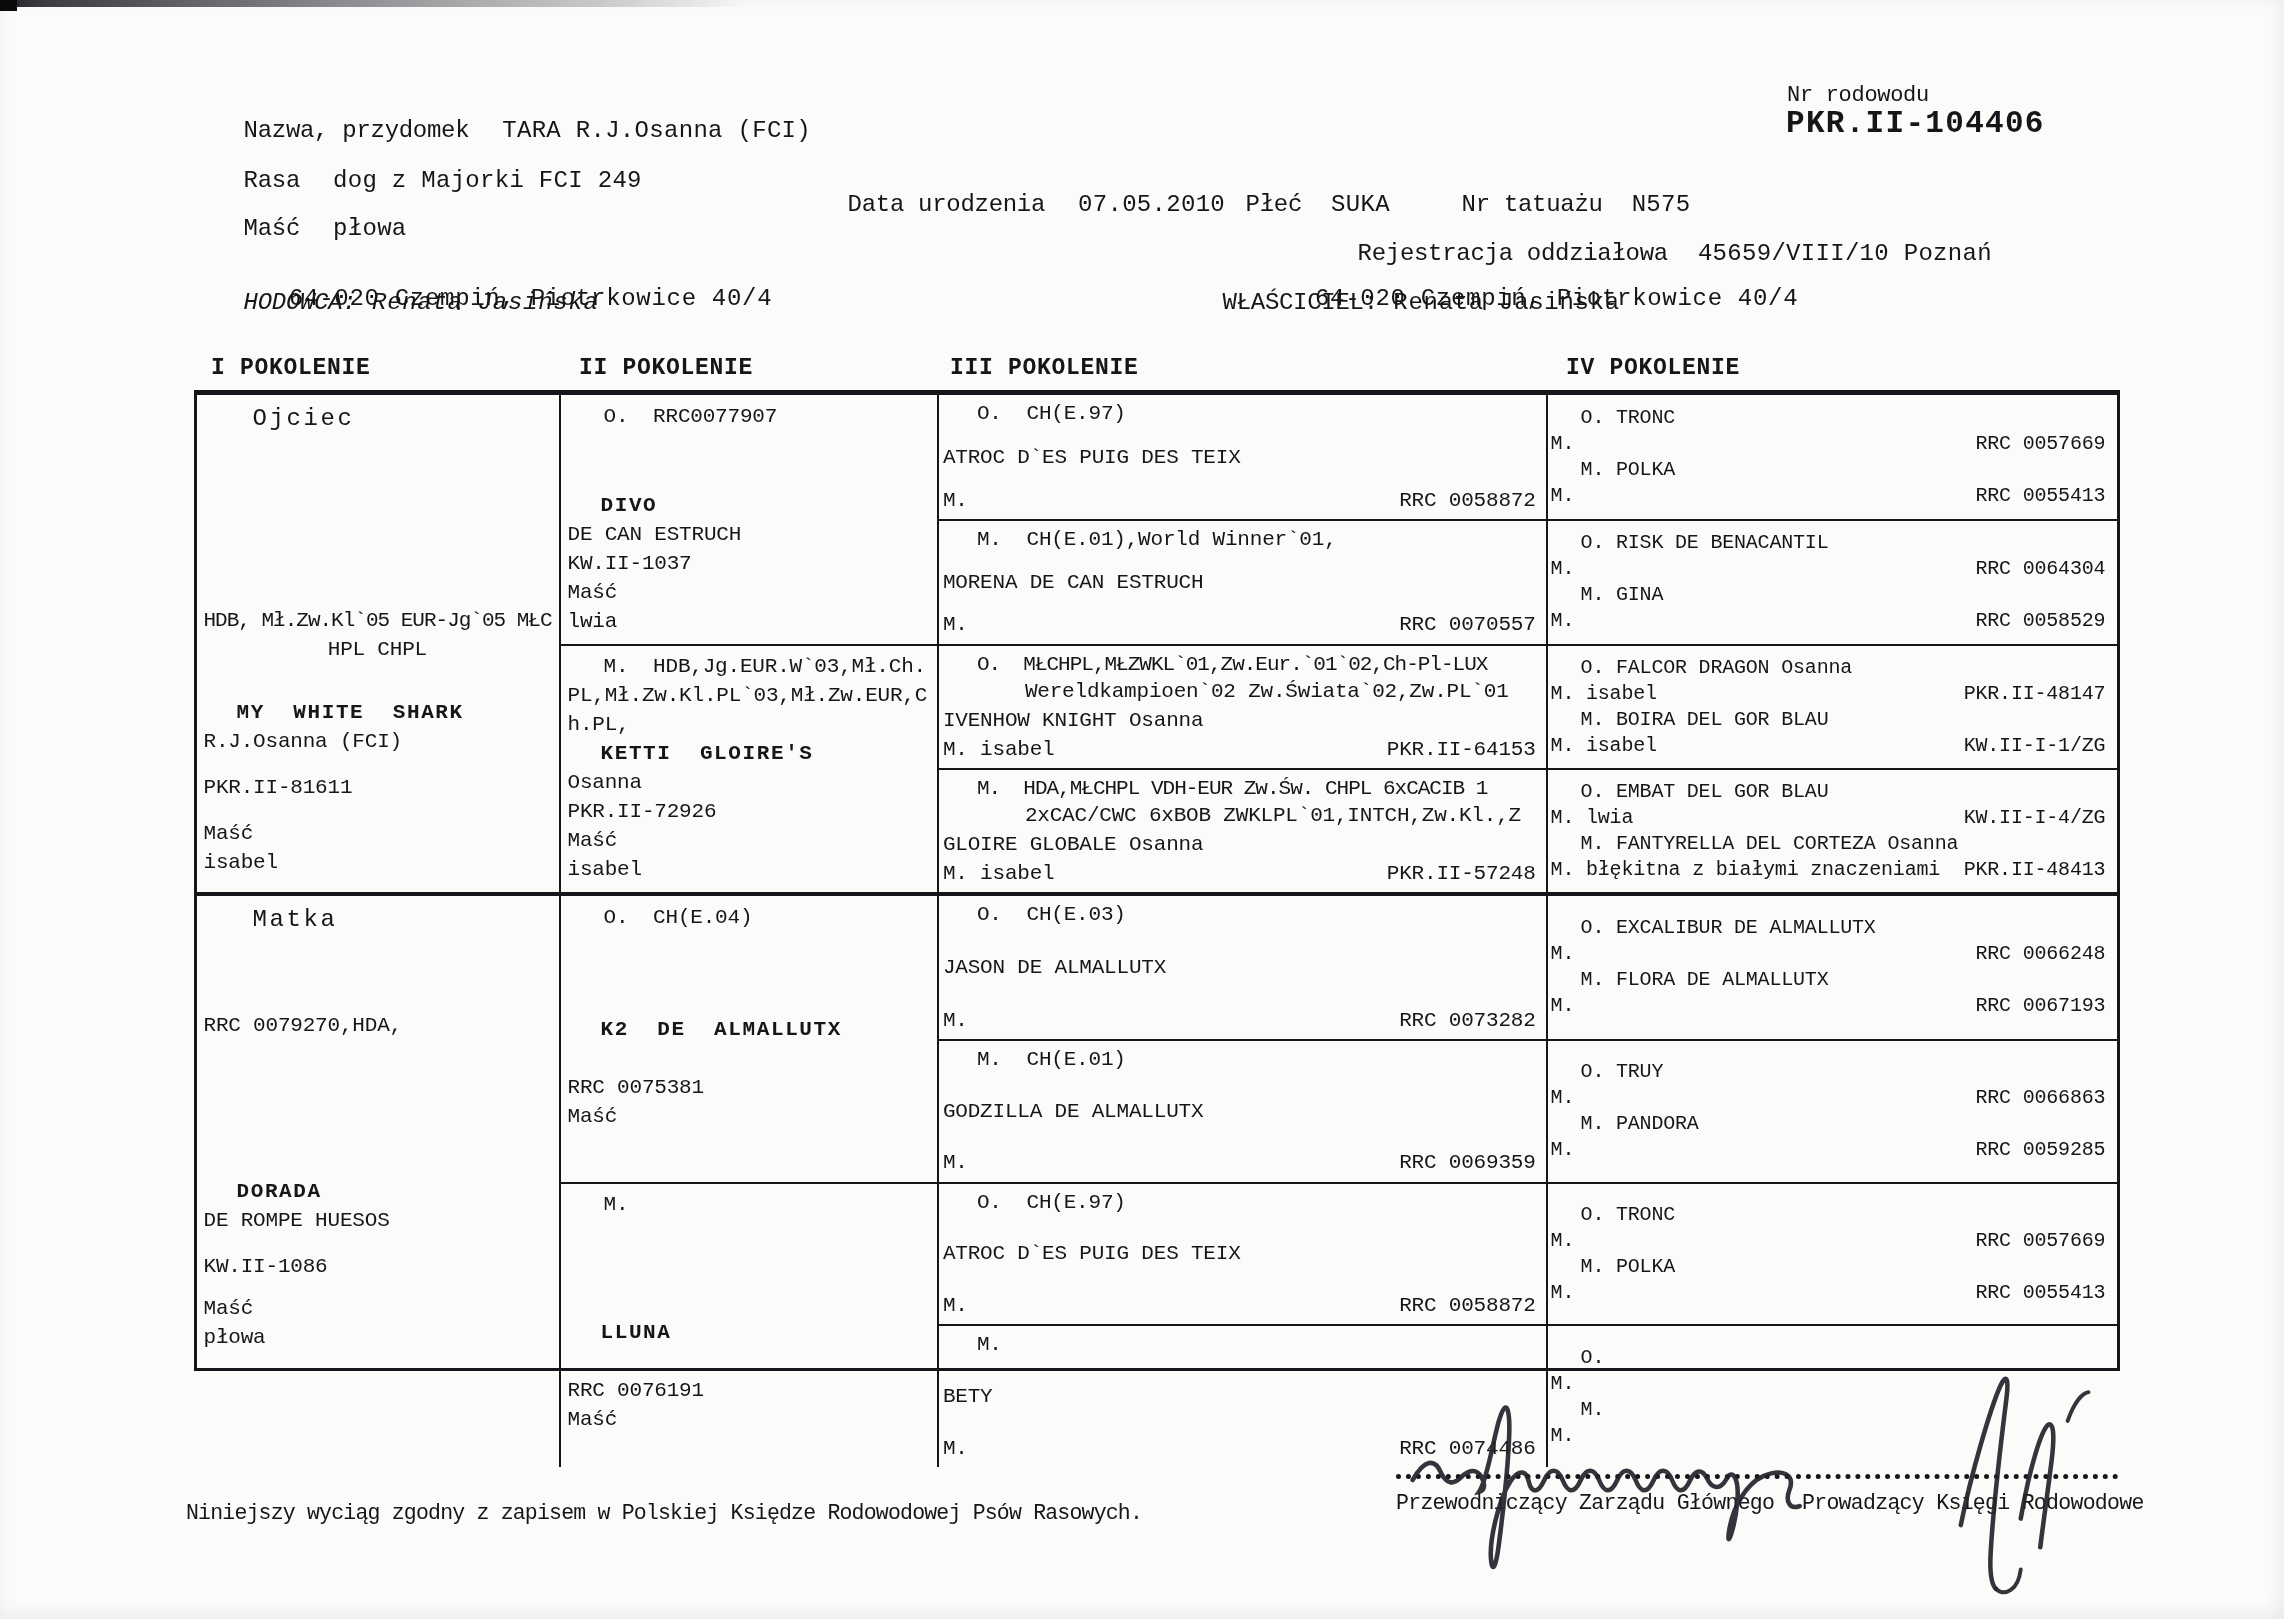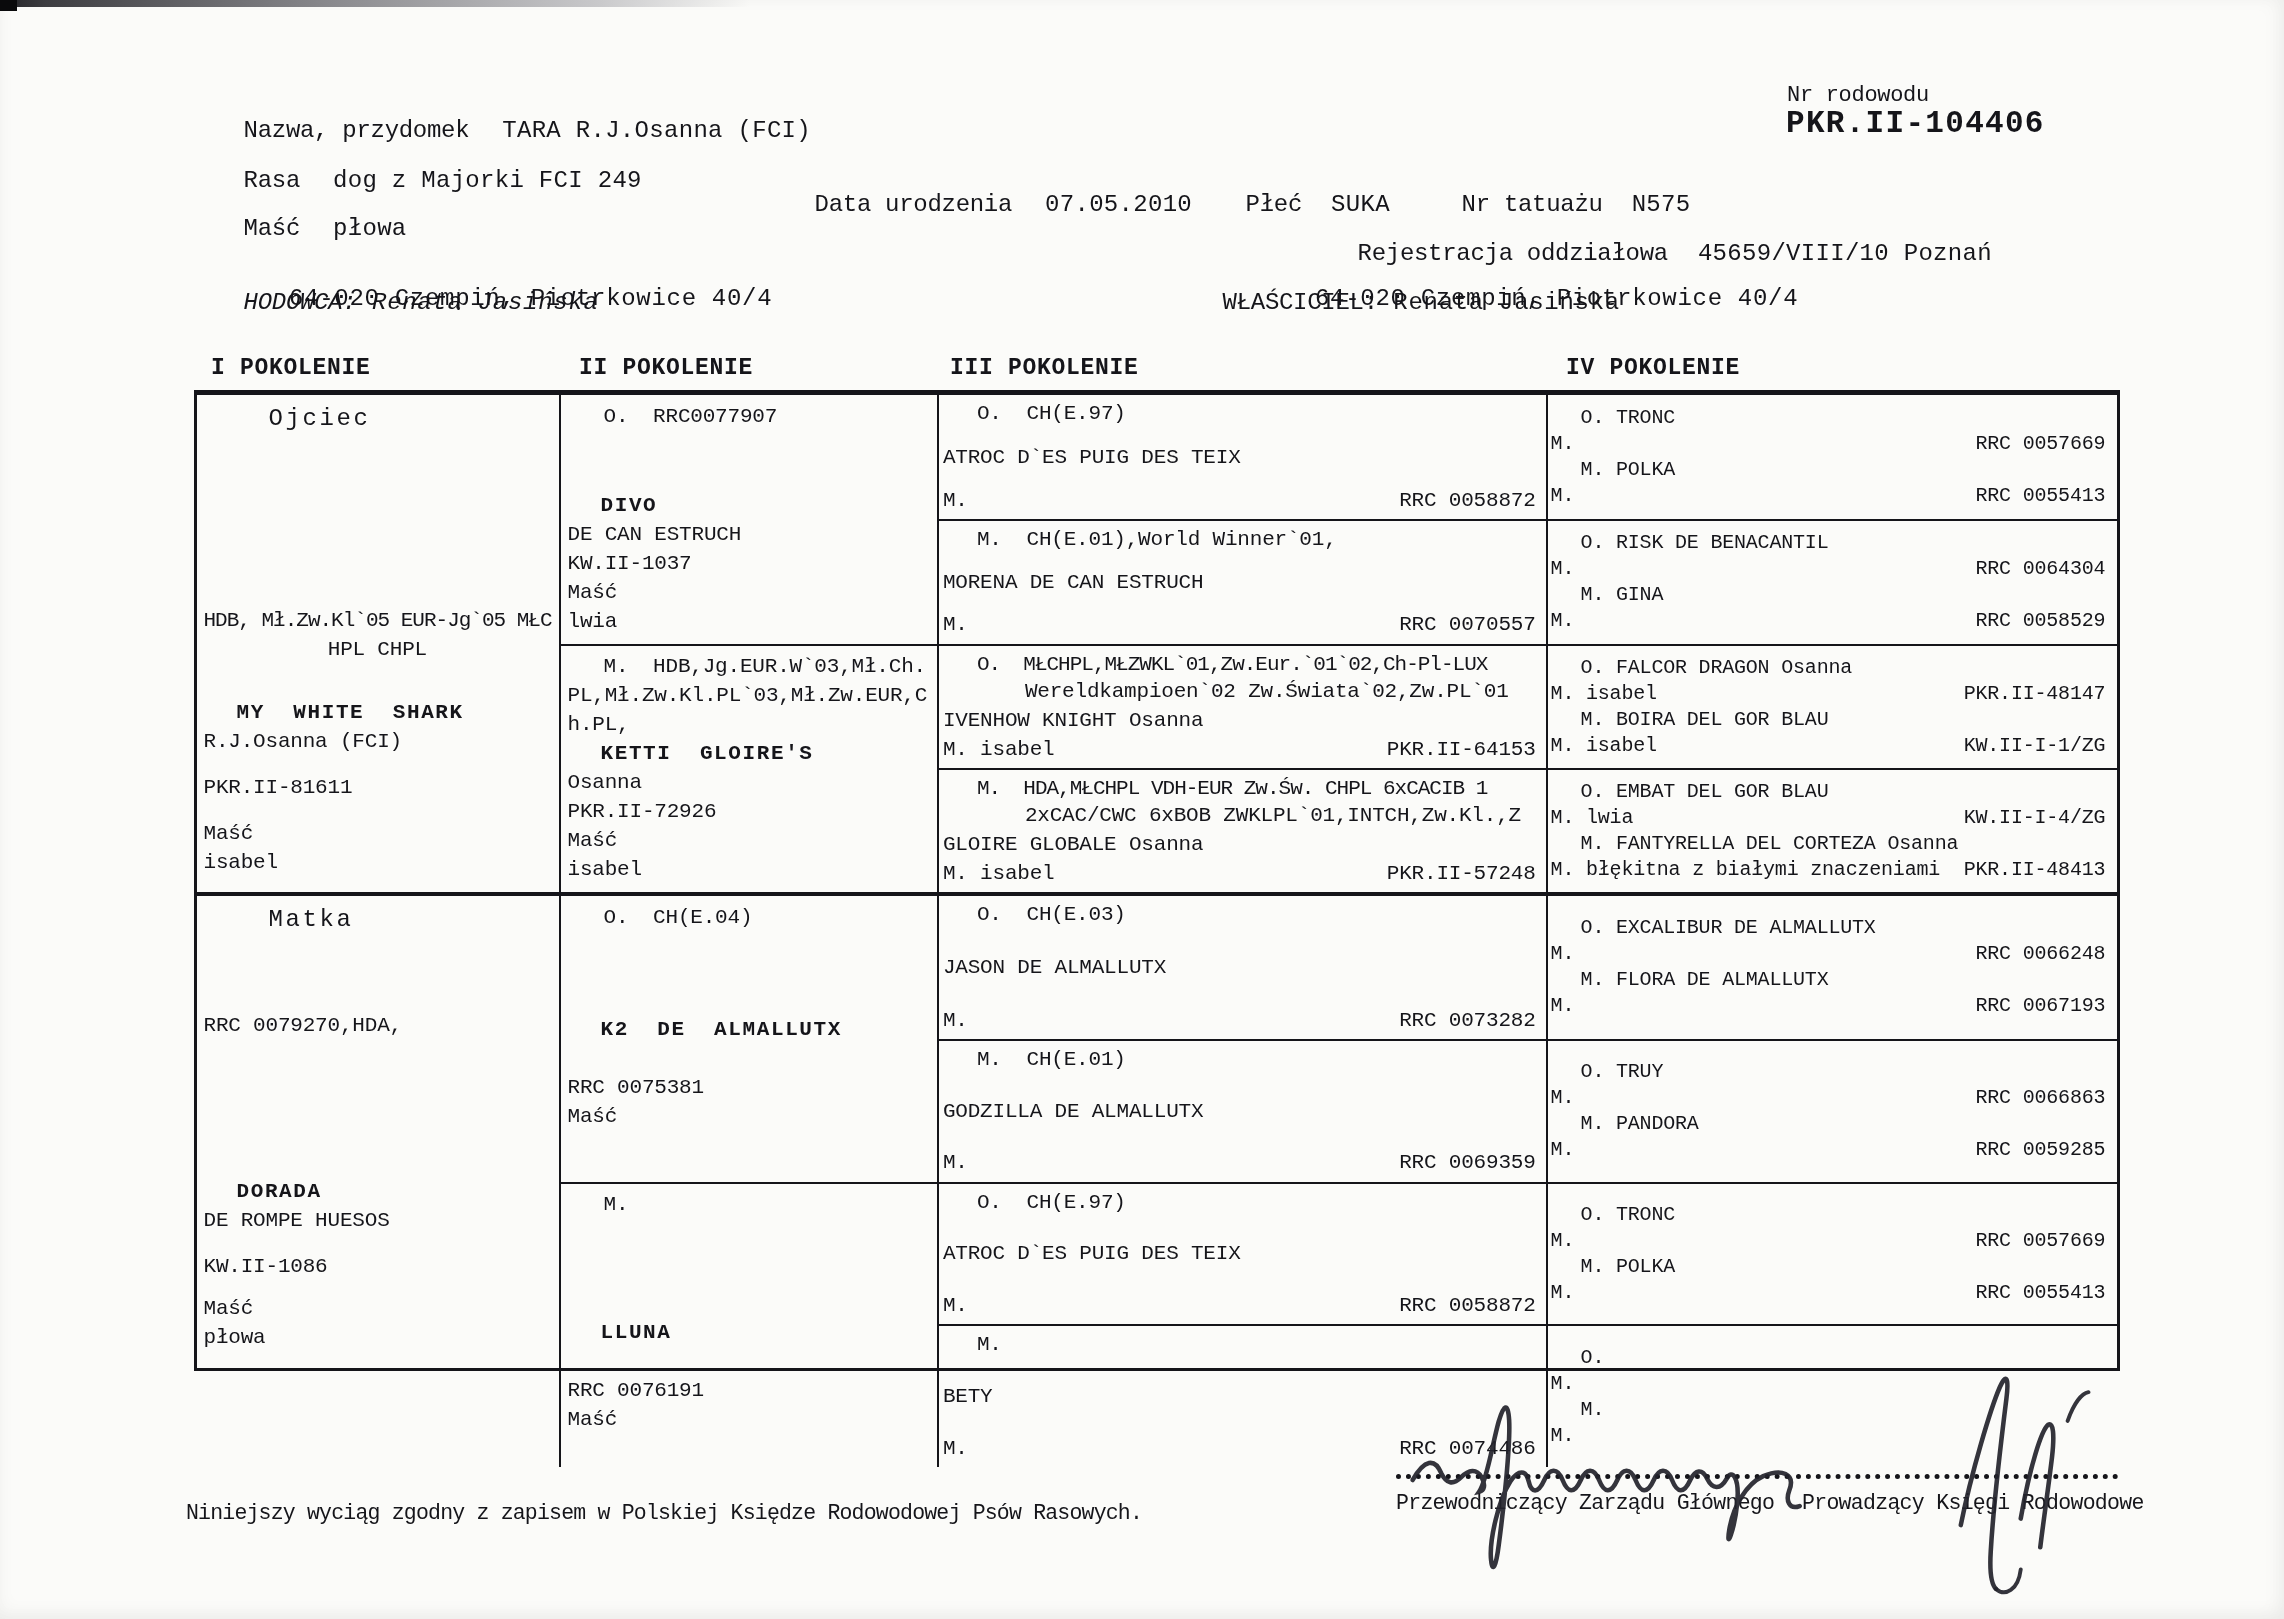--- a/index.html
+++ b/index.html
@@ -44,21 +44,21 @@
   .cell{box-sizing:border-box;font-size:21px;line-height:29px;letter-spacing:-0.2px;overflow:hidden;}
   .bl{border-left:2.6px solid var(--ink);}
   .bt{border-top:2.6px solid var(--ink);}
   .c1{grid-column:1;grid-row:1/5;display:flex;flex-direction:column;padding:0 7.8px 0 6.5px;}
   .c2a{grid-column:2;grid-row:1/3;display:flex;flex-direction:column;padding:0 6.5px;}
   .c2b{grid-column:2;grid-row:3/5;display:flex;flex-direction:column;padding:0 6.5px;}
   .col3{grid-column:3;}
   .col4{grid-column:4;}
   .r1{grid-row:1}.r2{grid-row:2}.r3{grid-row:3}.r4{grid-row:4}
 
-  .role{font-size:24px;letter-spacing:2.6px;margin:9px 0 0 65px;white-space:pre;}
+  .role{font-size:24px;letter-spacing:2.6px;margin:9px 0 0 49px;white-space:pre;}
   .ln{min-height:29px;white-space:pre;}
   .tight{letter-spacing:-1px;}
   .dogname{font-weight:bold;letter-spacing:1.6px;padding-left:33px;}
   .c1 .titles{margin-top:173px;text-align:center;}
   .c1 .nameblk{margin-top:34px;}
   .c1 .regline{margin-top:17px;}
   .c1 .coatblk{margin-top:17px;}
   .cm .regtitles{margin-top:77px;}
   .cm .nameblk{margin-top:137px;}
   .cm .regline{margin-top:17px;}
@@ -102,21 +102,21 @@
     <span class="lab">Nazwa, przydomek</span><span class="val">TARA R.J.Osanna (FCI)</span>
   </div>
 
   <div class="abs pedno-label" style="left:1787px;top:83px;">Nr rodowodu</div>
   <div class="abs pedno-value" style="left:1786px;top:106px;">PKR.II-104406</div>
 
   <div class="abs h-line" style="left:186px;top:137px;">
     <span class="lab">Rasa</span><span class="val">dog z Majorki FCI 249</span>
   </div>
 
-  <div class="abs h-line" style="left:757px;top:161px;">
+  <div class="abs h-line" style="left:790px;top:161px;">
     <span class="lab">Data urodzenia</span><span class="val">07.05.2010</span>
   </div>
   <div class="abs h-line" style="left:1188px;top:161px;">
     <span class="lab">Płeć</span><span class="val" style="margin-left:29px;">SUKA</span>
   </div>
   <div class="abs h-line" style="left:1404px;top:161px;">
     <span class="lab">Nr tatuażu</span><span class="val" style="margin-left:29px;">N575</span>
   </div>
 
   <div class="abs h-line" style="left:186px;top:185px;">

